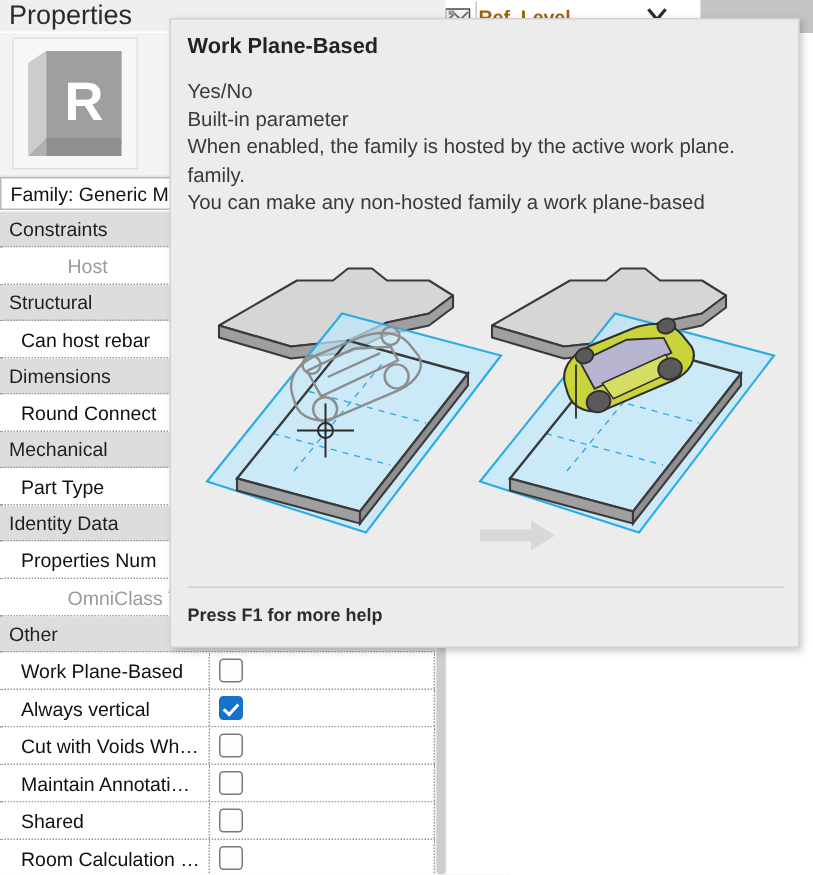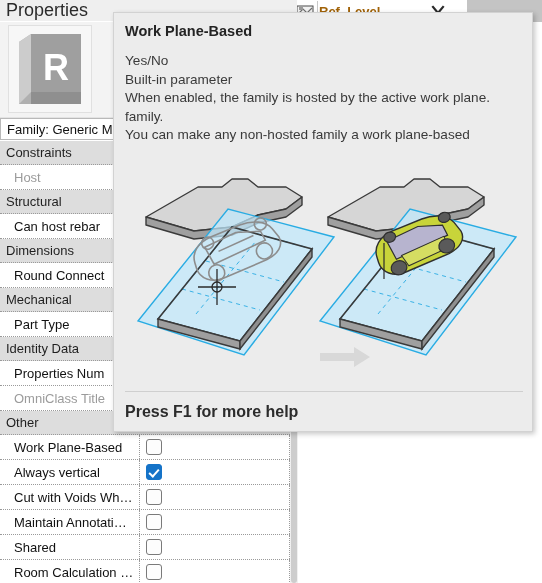--- a/index.html
+++ b/index.html
@@ -37,42 +37,42 @@
     border:1px solid #b9b9b9;box-sizing:border-box;display:flex;align-items:center;padding-left:6px;
     font-size:13px;color:#111;}
 
   
   .grid{position:absolute;left:0;top:141px;width:290px;}
   .grp{height:24px;background:#dddddd;display:flex;align-items:center;padding-left:6px;
     box-sizing:border-box;font-size:13px;color:#1f1f1f;border-bottom:1px dotted #9a9a9a;}
   .row{height:24px;display:flex;align-items:stretch;border-bottom:1px dotted #9a9a9a;background:#ffffff;}
   .row .pname{width:140px;display:flex;align-items:center;padding-left:14px;box-sizing:border-box;
     font-size:13px;color:#111;white-space:nowrap;overflow:hidden;border-right:1px dotted #9a9a9a;}
-  .row .pname.dim{color:#9b9b9b;}
+  .row .pname.dim{color:#9b9b9b;margin-left:31px;}
   .row .pval{flex:1;display:flex;align-items:center;padding-left:6px;box-sizing:border-box;
     font-size:13px;color:#111;border-right:1px dotted #9a9a9a;}
 
   .cb{width:16px;height:16px;border:1px solid #7a7a7a;border-radius:3px;background:#fdfdfd;box-sizing:border-box;
       display:inline-block;position:relative;}
   .cb.on{background:#1573c8;border-color:#1573c8;}
   .cb.on::after{content:"";position:absolute;left:4px;top:2px;width:4px;height:8px;
       border:solid #ffffff;border-width:0 2px 2px 0;transform:rotate(42deg);}
 
   
   .vscroll{position:absolute;left:290px;top:141px;width:8px;height:442px;background:#f0f0f0;}
   .vscroll .thumb{position:absolute;left:1px;top:0;width:6px;height:442px;background:#cdcdcd;border-radius:3px;}
 
   
   .tooltip{position:absolute;left:113px;top:12px;width:420px;height:420px;background:#ececec;
     border:1px solid #d2d2d2;box-shadow:2px 2px 5px rgba(0,0,0,.22);box-sizing:border-box;}
   .tt-title{position:absolute;left:11px;top:10px;font-size:14.5px;font-weight:bold;color:#232323;}
   .tt-body{position:absolute;left:11px;top:39px;width:400px;font-size:13.6px;color:#3a3a3a;line-height:18.5px;}
   .tt-body div{white-space:nowrap;}
   .tt-sep{position:absolute;left:11px;top:378px;width:398px;height:1px;background:#cfcfcf;}
-  .tt-foot{position:absolute;left:11px;top:390px;font-size:16px;font-weight:bold;color:#2c2c2c;}
+  .tt-foot{position:absolute;left:11px;top:390px;font-size:12px;font-weight:bold;color:#2c2c2c;}
   .tt-art{position:absolute;left:8px;top:150px;width:404px;height:225px;}
 </style>
 </head>
 <body>
 
 <div id="root">
 
   <div class="topbar">
     <div class="gray-block"></div>
     <div class="sep" style="left:288px;"></div>

